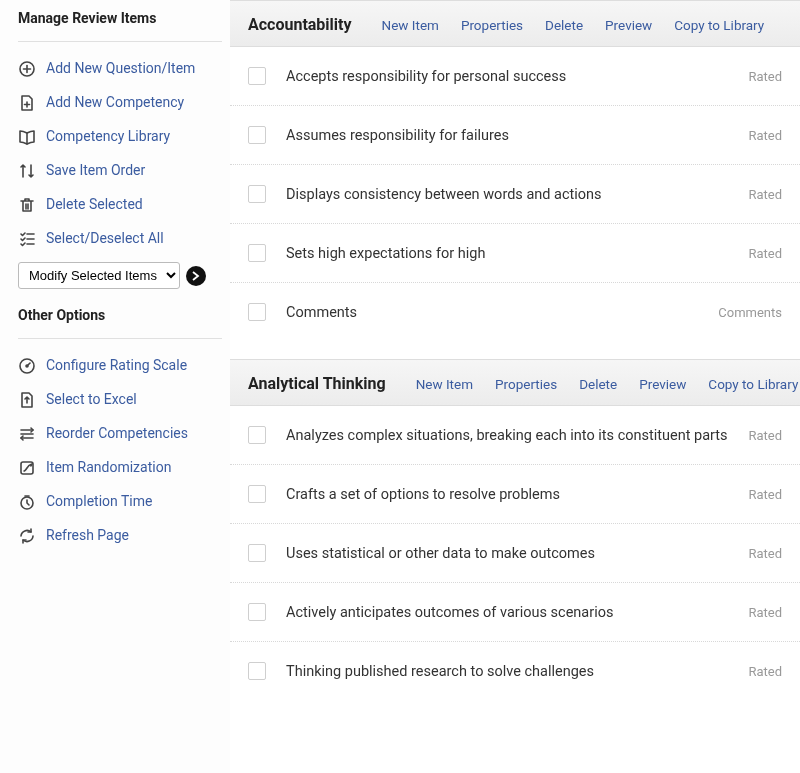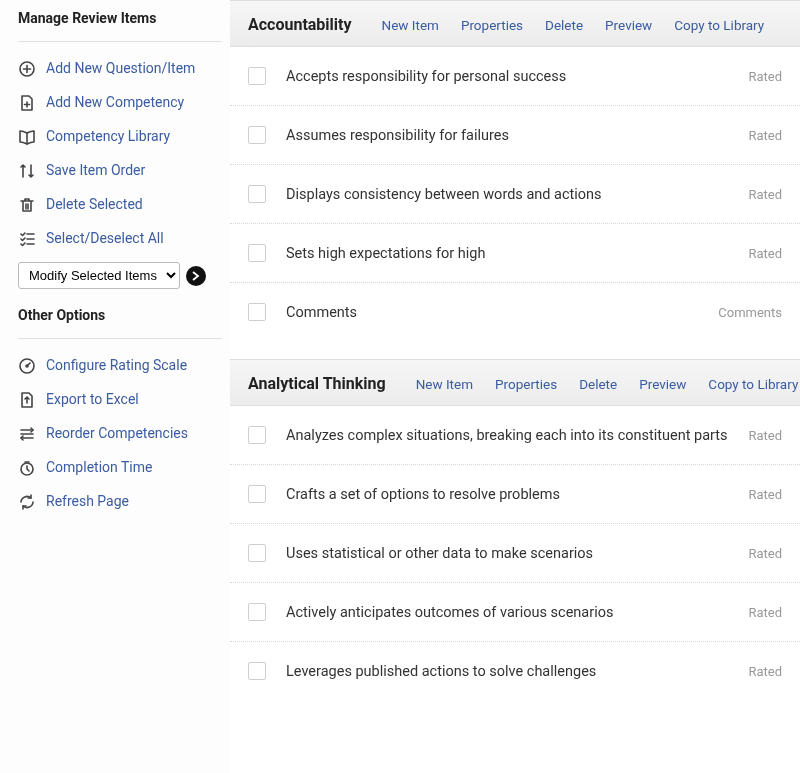--- a/index.html
+++ b/index.html
@@ -214,32 +214,41 @@
         </span>
         <span class="label">Configure Rating Scale</span>
       </li>
       <li class="side-item">
         <span class="icon">
           <svg width="18" height="18" viewBox="0 0 18 18">
             <path d="M4 2h7l3 3v11H4z" stroke="#444" fill="none" stroke-width="1.6" stroke-linecap="round" stroke-linejoin="round"></path>
             <path d="M9 6v6M9 6l-2 2M9 6l2 2" stroke="#444" fill="none" stroke-width="1.6" stroke-linecap="round" stroke-linejoin="round"></path>
           </svg>
         </span>
-        <span class="label">Export to Excel</span>
+        <span class="label">Select to Excel</span>
       </li>
       <li class="side-item">
         <span class="icon">
           <svg width="18" height="18" viewBox="0 0 18 18">
             <line x1="3" y1="5" x2="15" y2="5" stroke="#444" fill="none" stroke-width="1.6" stroke-linecap="round" stroke-linejoin="round"></line>
             <line x1="3" y1="9" x2="15" y2="9" stroke="#444" fill="none" stroke-width="1.6" stroke-linecap="round" stroke-linejoin="round"></line>
             <line x1="3" y1="13" x2="15" y2="13" stroke="#444" fill="none" stroke-width="1.6" stroke-linecap="round" stroke-linejoin="round"></line>
             <path d="M13 3l2 2-2 2M5 11l-2 2 2 2" stroke="#444" fill="none" stroke-width="1.6" stroke-linecap="round" stroke-linejoin="round"></path>
           </svg>
         </span>
         <span class="label">Reorder Competencies</span>
+      </li>
+      <li class="side-item">
+        <span class="icon">
+          <svg width="18" height="18" viewBox="0 0 18 18">
+            <rect x="3" y="3" width="12" height="12" rx="2" stroke="#444" fill="none" stroke-width="1.6" stroke-linecap="round" stroke-linejoin="round"></rect>
+            <path d="M6 12c2 0 4-6 6-6M12 6l2-1-1 2" stroke="#444" fill="none" stroke-width="1.6" stroke-linecap="round" stroke-linejoin="round"></path>
+          </svg>
+        </span>
+        <span class="label">Item Randomization</span>
       </li>
       <li class="side-item">
         <span class="icon">
           <svg width="18" height="18" viewBox="0 0 18 18">
             <circle cx="9" cy="10" r="6" stroke="#444" fill="none" stroke-width="1.6" stroke-linecap="round" stroke-linejoin="round"></circle>
             <path d="M9 7v3l2 2M7 3h4" stroke="#444" fill="none" stroke-width="1.6" stroke-linecap="round" stroke-linejoin="round"></path>
           </svg>
         </span>
         <span class="label">Completion Time</span>
       </li>
@@ -305,27 +314,27 @@
         <span class="item-text">Analyzes complex situations, breaking each into its constituent parts</span>
         <span class="item-type">Rated</span>
       </div>
       <div class="item-row">
         <span class="chk"></span>
         <span class="item-text">Crafts a set of options to resolve problems</span>
         <span class="item-type">Rated</span>
       </div>
       <div class="item-row">
         <span class="chk"></span>
-        <span class="item-text">Uses statistical or other data to make scenarios</span>
+        <span class="item-text">Uses statistical or other data to make outcomes</span>
         <span class="item-type">Rated</span>
       </div>
       <div class="item-row">
         <span class="chk"></span>
         <span class="item-text">Actively anticipates outcomes of various scenarios</span>
         <span class="item-type">Rated</span>
       </div>
       <div class="item-row">
         <span class="chk"></span>
-        <span class="item-text">Leverages published actions to solve challenges</span>
+        <span class="item-text">Thinking published research to solve challenges</span>
         <span class="item-type">Rated</span>
       </div>
     </div>
   </div>
 
 </body></html>

